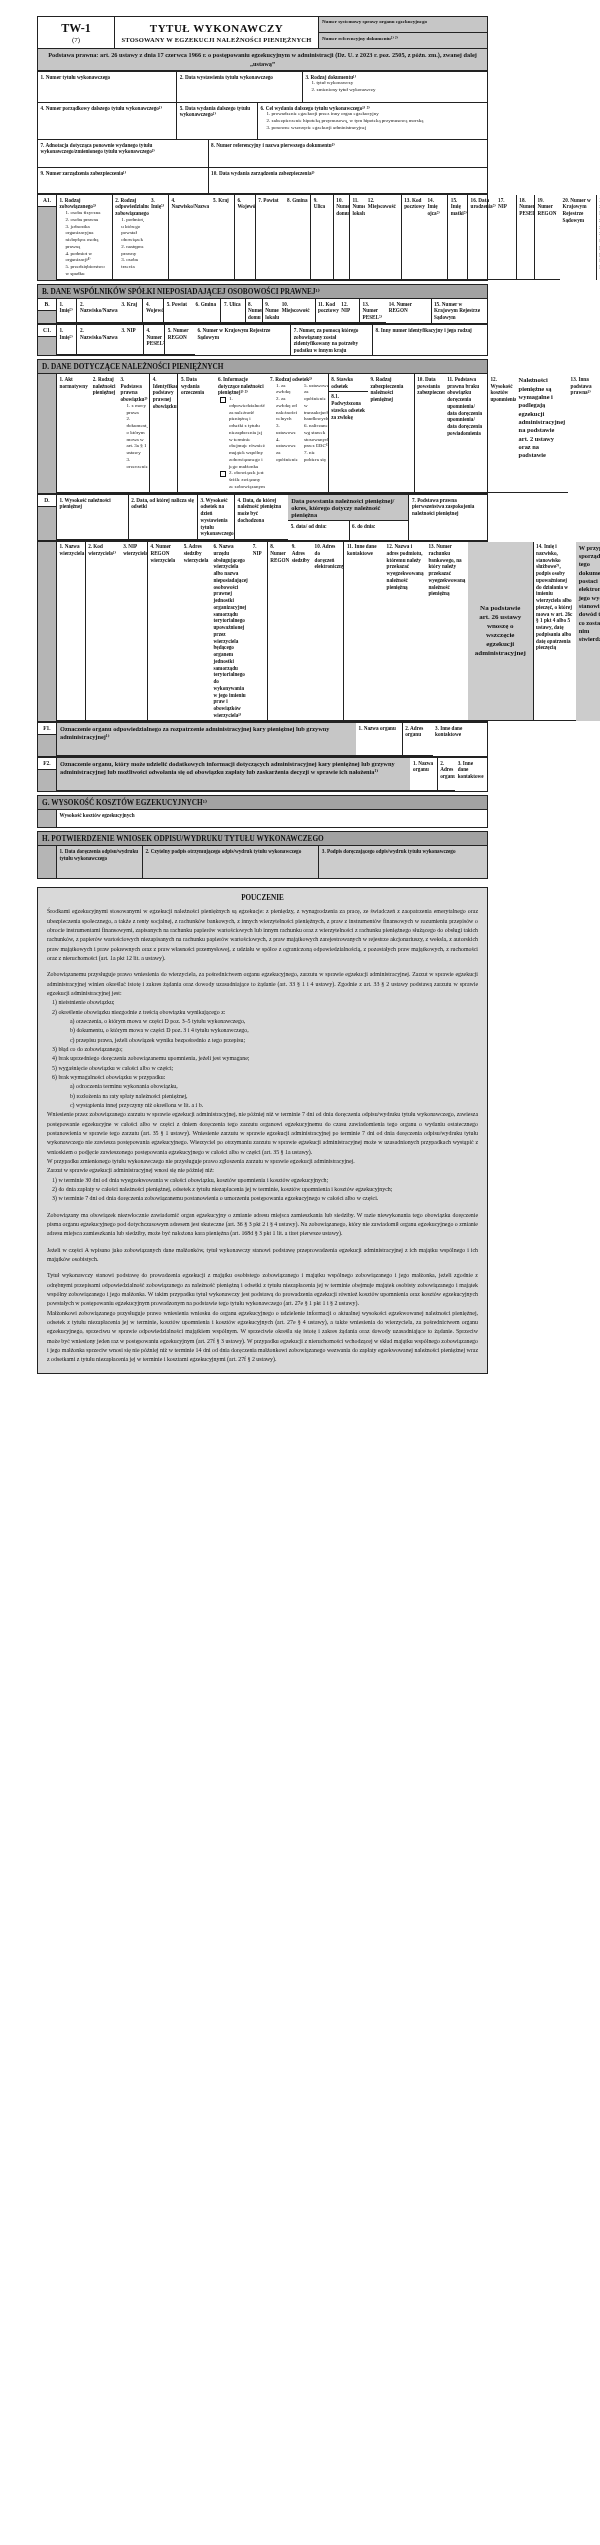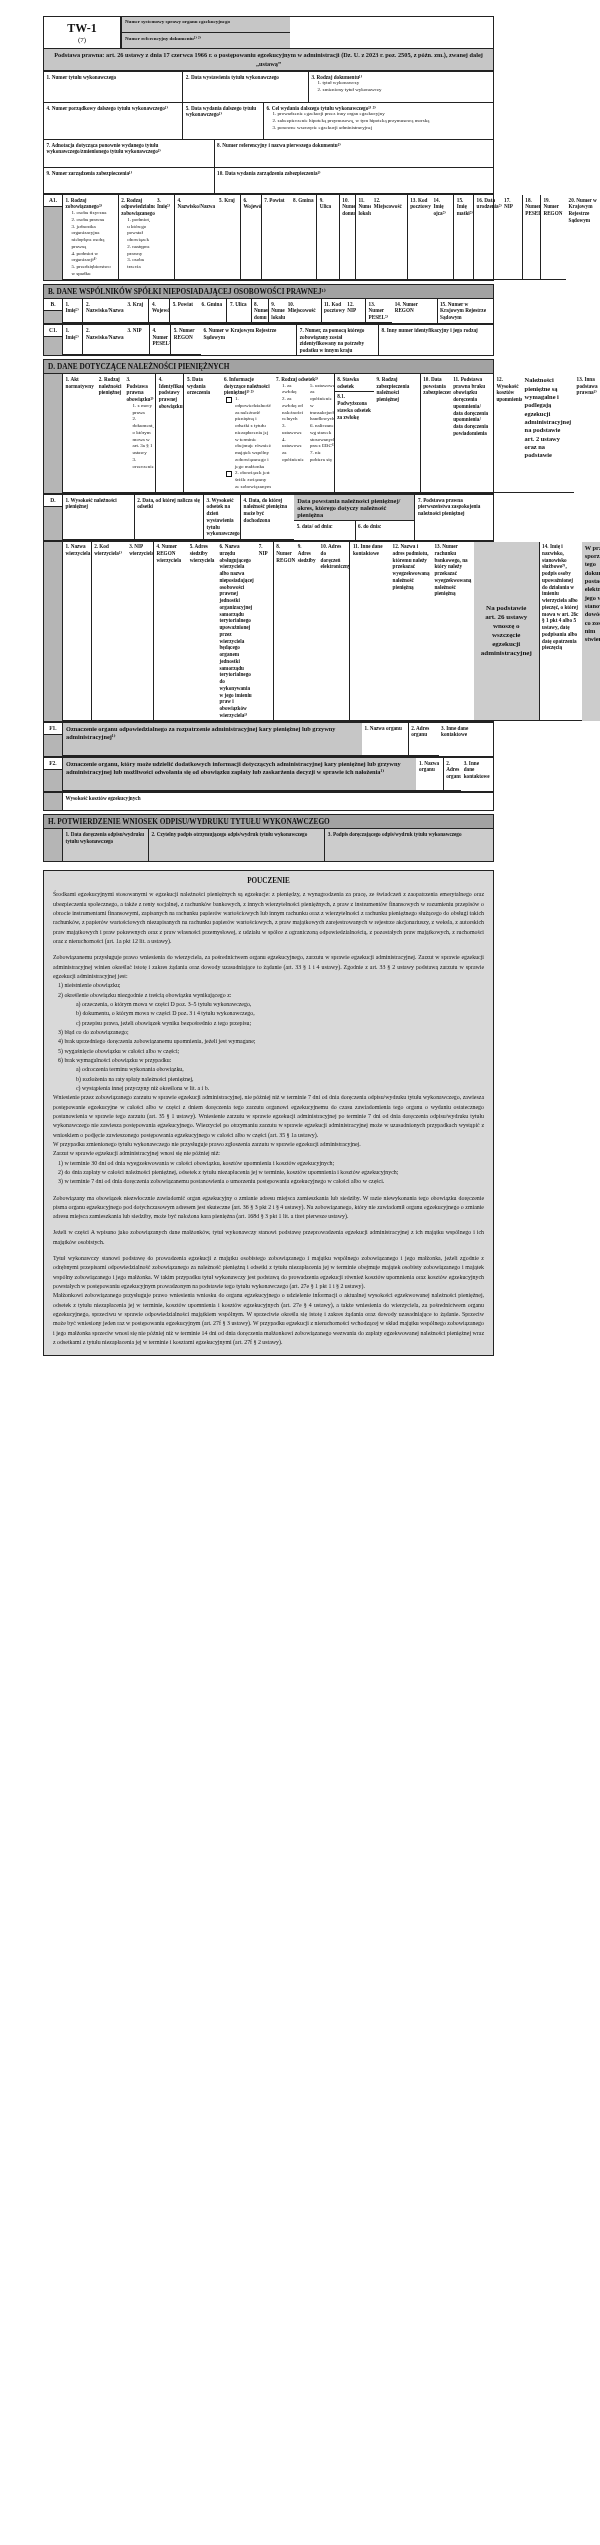--- a/index.html
+++ b/index.html
@@ -1,17 +1,17 @@
 <!DOCTYPE html>
 <html><head>
 <meta charset="utf-8">
 <style>
   html,body{margin:0;padding:0;background:#fff;}
   body{width:600px;height:2545px;font-family:"Liberation Serif","DejaVu Serif",serif;color:#111;position:relative;}
-  #page{position:absolute;left:37px;top:16px;width:451px;margin-left:6px;}
+  #page{position:absolute;left:37px;top:16px;width:451px;}
   .formbox{border:1.2px solid #222;}
   
   #hdr{display:flex;align-items:stretch;}
   #hdr-code{width:72px;border-right:1px solid #222;display:flex;flex-direction:column;align-items:center;justify-content:center;padding:4px 2px;}
   #hdr-code .code{font-weight:bold;font-size:12px;}
   #hdr-code .variant{font-size:7px;}
   #hdr-title{flex:1;display:flex;flex-direction:column;align-items:center;justify-content:center;padding:4px 4px;}
   #hdr-title .t1{font-weight:bold;font-size:11px;letter-spacing:.5px;}
   #hdr-title .t2{font-size:6.5px;font-weight:bold;margin-top:2px;letter-spacing:.2px;}
   #hdr-right{width:168px;border-left:1px solid #222;display:flex;flex-direction:column;}
@@ -57,20 +57,24 @@
 </style>
 </head>
 <body>
 
 <div id="page">
   <div class="formbox" id="hdr">
     <div id="hdr-code">
       <div class="code">TW-1</div>
       <div class="variant">(7)</div>
     </div>
+    <div id="hdr-title">
+      <div class="t1">TYTUŁ WYKONAWCZY</div>
+      <div class="t2">STOSOWANY W EGZEKUCJI NALEŻNOŚCI PIENIĘŻNYCH</div>
+    </div>
     <div id="hdr-right">
       <div class="hcell">Numer systemowy sprawy organu egzekucyjnego</div>
       <div class="hcell">Numer referencyjny dokumentu¹⁾ ²⁾</div>
     </div>
   </div>
   <div id="legal">Podstawa prawna: art. 26 ustawy z dnia 17 czerwca 1966 r. o postępowaniu egzekucyjnym w administracji (Dz. U. z 2023 r. poz. 2505, z późn. zm.), zwanej dalej „ustawą”</div>
   <div id="form-flow">
       <div class="block noside">
         <div class="row" style="min-height: 30px;">
           <div class="cell" style="width: 31%;">
@@ -562,20 +566,21 @@
               <div class="flabel">2. Adres organu</div>
             </div>
           </div>
           <div class="row" style="min-height: 27px;">
             <div class="cell" style="width: 100%;">
               <div class="flabel">3. Inne dane kontaktowe</div>
             </div>
           </div>
         </div>
       </div>
+      <div class="sechead">G. WYSOKOŚĆ KOSZTÓW EGZEKUCYJNYCH¹⁾</div>
       <div class="block">
         <div class="side"></div>
         <div class="rows">
           <div class="row" style="min-height: 17px;">
             <div class="cell" style="width: 100%;">
               <div class="flabel">Wysokość kosztów egzekucyjnych</div>
             </div>
           </div>
         </div>
       </div>

